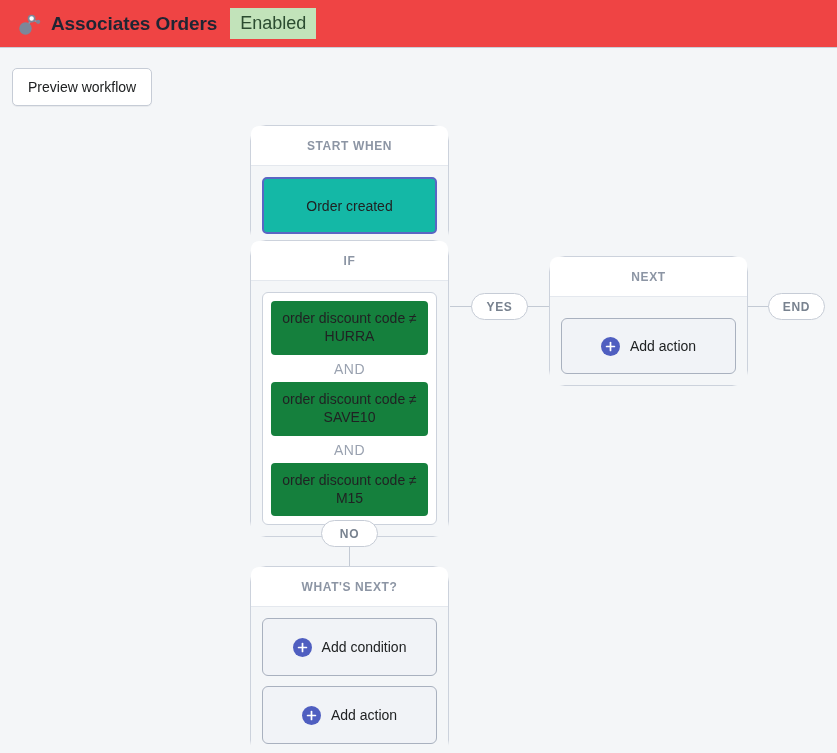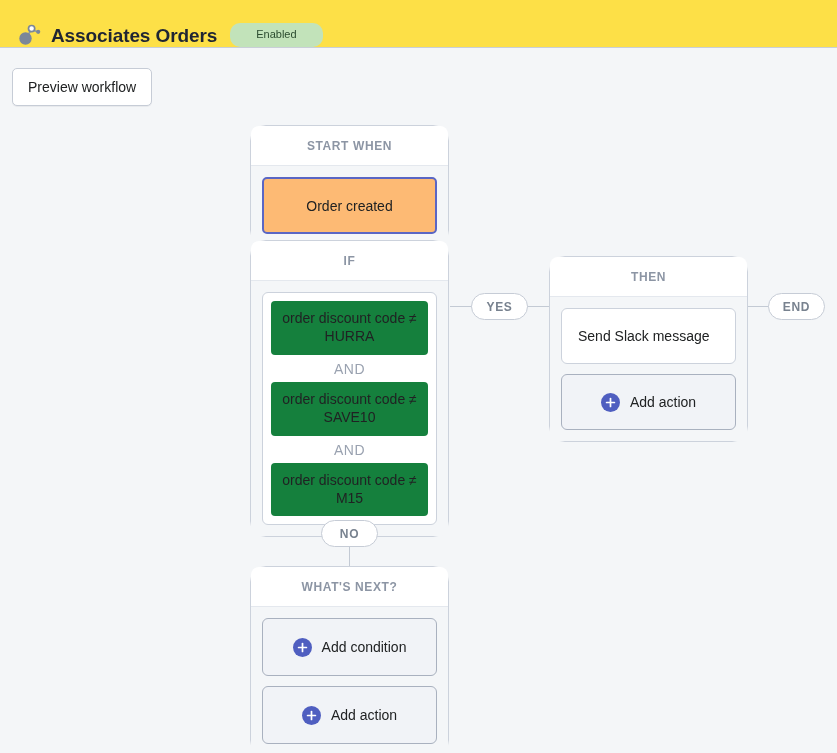--- a/index.html
+++ b/index.html
@@ -12,24 +12,24 @@
     background: #f4f6f8;
     font-family: "Liberation Sans", sans-serif;
     overflow: hidden;
     position: relative;
     color: #202223;
   }
 
   
   .topbar {
     height: 48px;
-    background: #fde047;
+    background: #ef4444;
     border-bottom: 1px solid #c9cfd8;
     display: flex;
-    align-items: flex-end;
+    align-items: center;
     padding: 0 16px;
     box-sizing: border-box;
   }
   .workflow-icon {
     width: 26px;
     height: 26px;
     margin-right: 9px;
     flex: 0 0 auto;
     display: block;
   }
@@ -37,24 +37,24 @@
     font-size: 19px;
     font-weight: 600;
     color: #1f2533;
     letter-spacing: -0.1px;
     white-space: nowrap;
   }
   .status-badge {
     margin-left: 13px;
     background: #c2e3ba;
     color: #2b4c30;
-    font-size: 11px;
+    font-size: 18px;
     line-height: 1;
-    padding: 6px 26px 7px;
-    border-radius: 10px;
+    padding: 6px 10px 7px;
+    border-radius: 0;
     white-space: nowrap;
   }
 
   
   .preview-row {
     padding: 20px 0 0 12px;
   }
   .preview-btn {
     display: inline-block;
     background: #ffffff;
@@ -104,21 +104,21 @@
   .inner-card {
     background: #ffffff;
     border: 1px solid #ccd2dc;
     border-radius: 6px;
     box-sizing: border-box;
   }
 
   
   .trigger-box {
     border: 2px solid #5a66c4;
-    background: #fdba74;
+    background: #14b8a6;
     border-radius: 5px;
     height: 57px;
     display: flex;
     align-items: center;
     justify-content: center;
     font-size: 14px;
     color: #202223;
     box-sizing: border-box;
   }
 
@@ -247,23 +247,22 @@
         <div class="cond-chip">order discount code ≠ SAVE10</div>
         <div class="and-sep">AND</div>
         <div class="cond-chip">order discount code ≠ M15</div>
       </div>
     </div>
   </div>
 
   <div class="pill" style="left:471px; top:245px; width:57px;">YES</div>
 
   <div class="node" style="left:549px; top:208px; width:199px;">
-    <div class="node-header">THEN</div>
-    <div class="node-body">
-      <div class="action-card">Send Slack message</div>
+    <div class="node-header">NEXT</div>
+    <div class="node-body">
       <div class="add-btn" style="margin-top:10px;">
         <svg class="plus-icon" viewBox="0 0 20 20">
           <circle cx="10" cy="10" r="10" fill="#4f5ec0"></circle>
           <rect x="5" y="9.1" width="10" height="1.8" rx="0.9" fill="#ffffff"></rect>
           <rect x="9.1" y="5" width="1.8" height="10" rx="0.9" fill="#ffffff"></rect>
         </svg>
         <span>Add action</span>
       </div>
     </div>
   </div>

